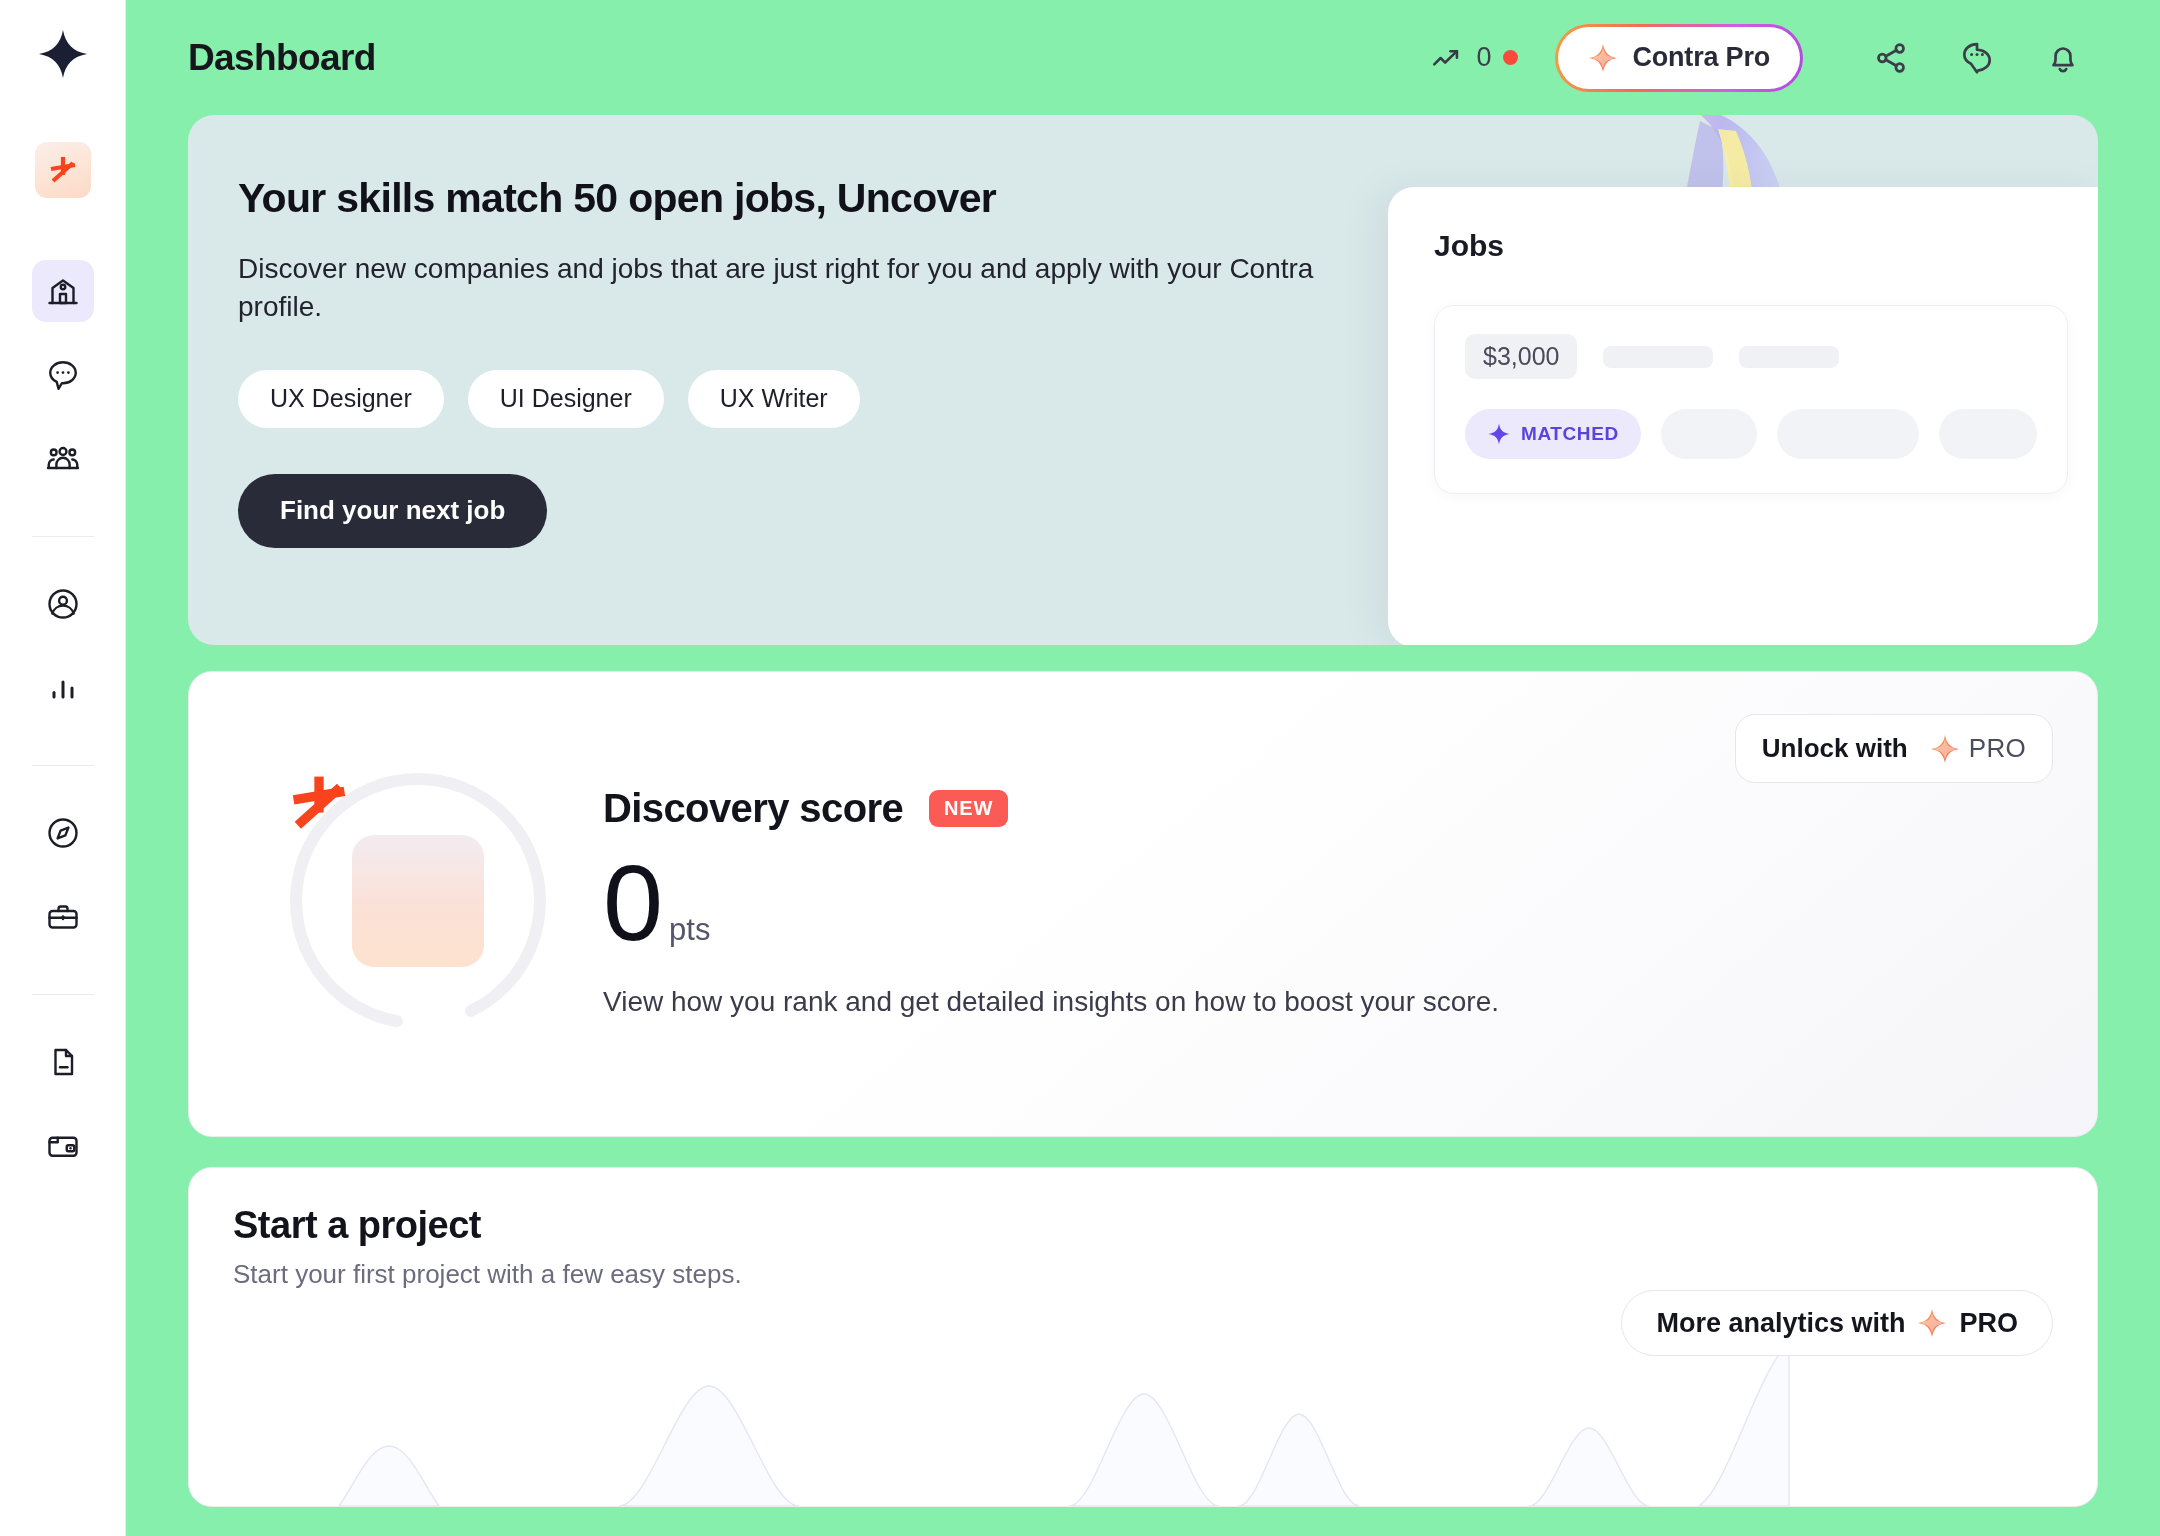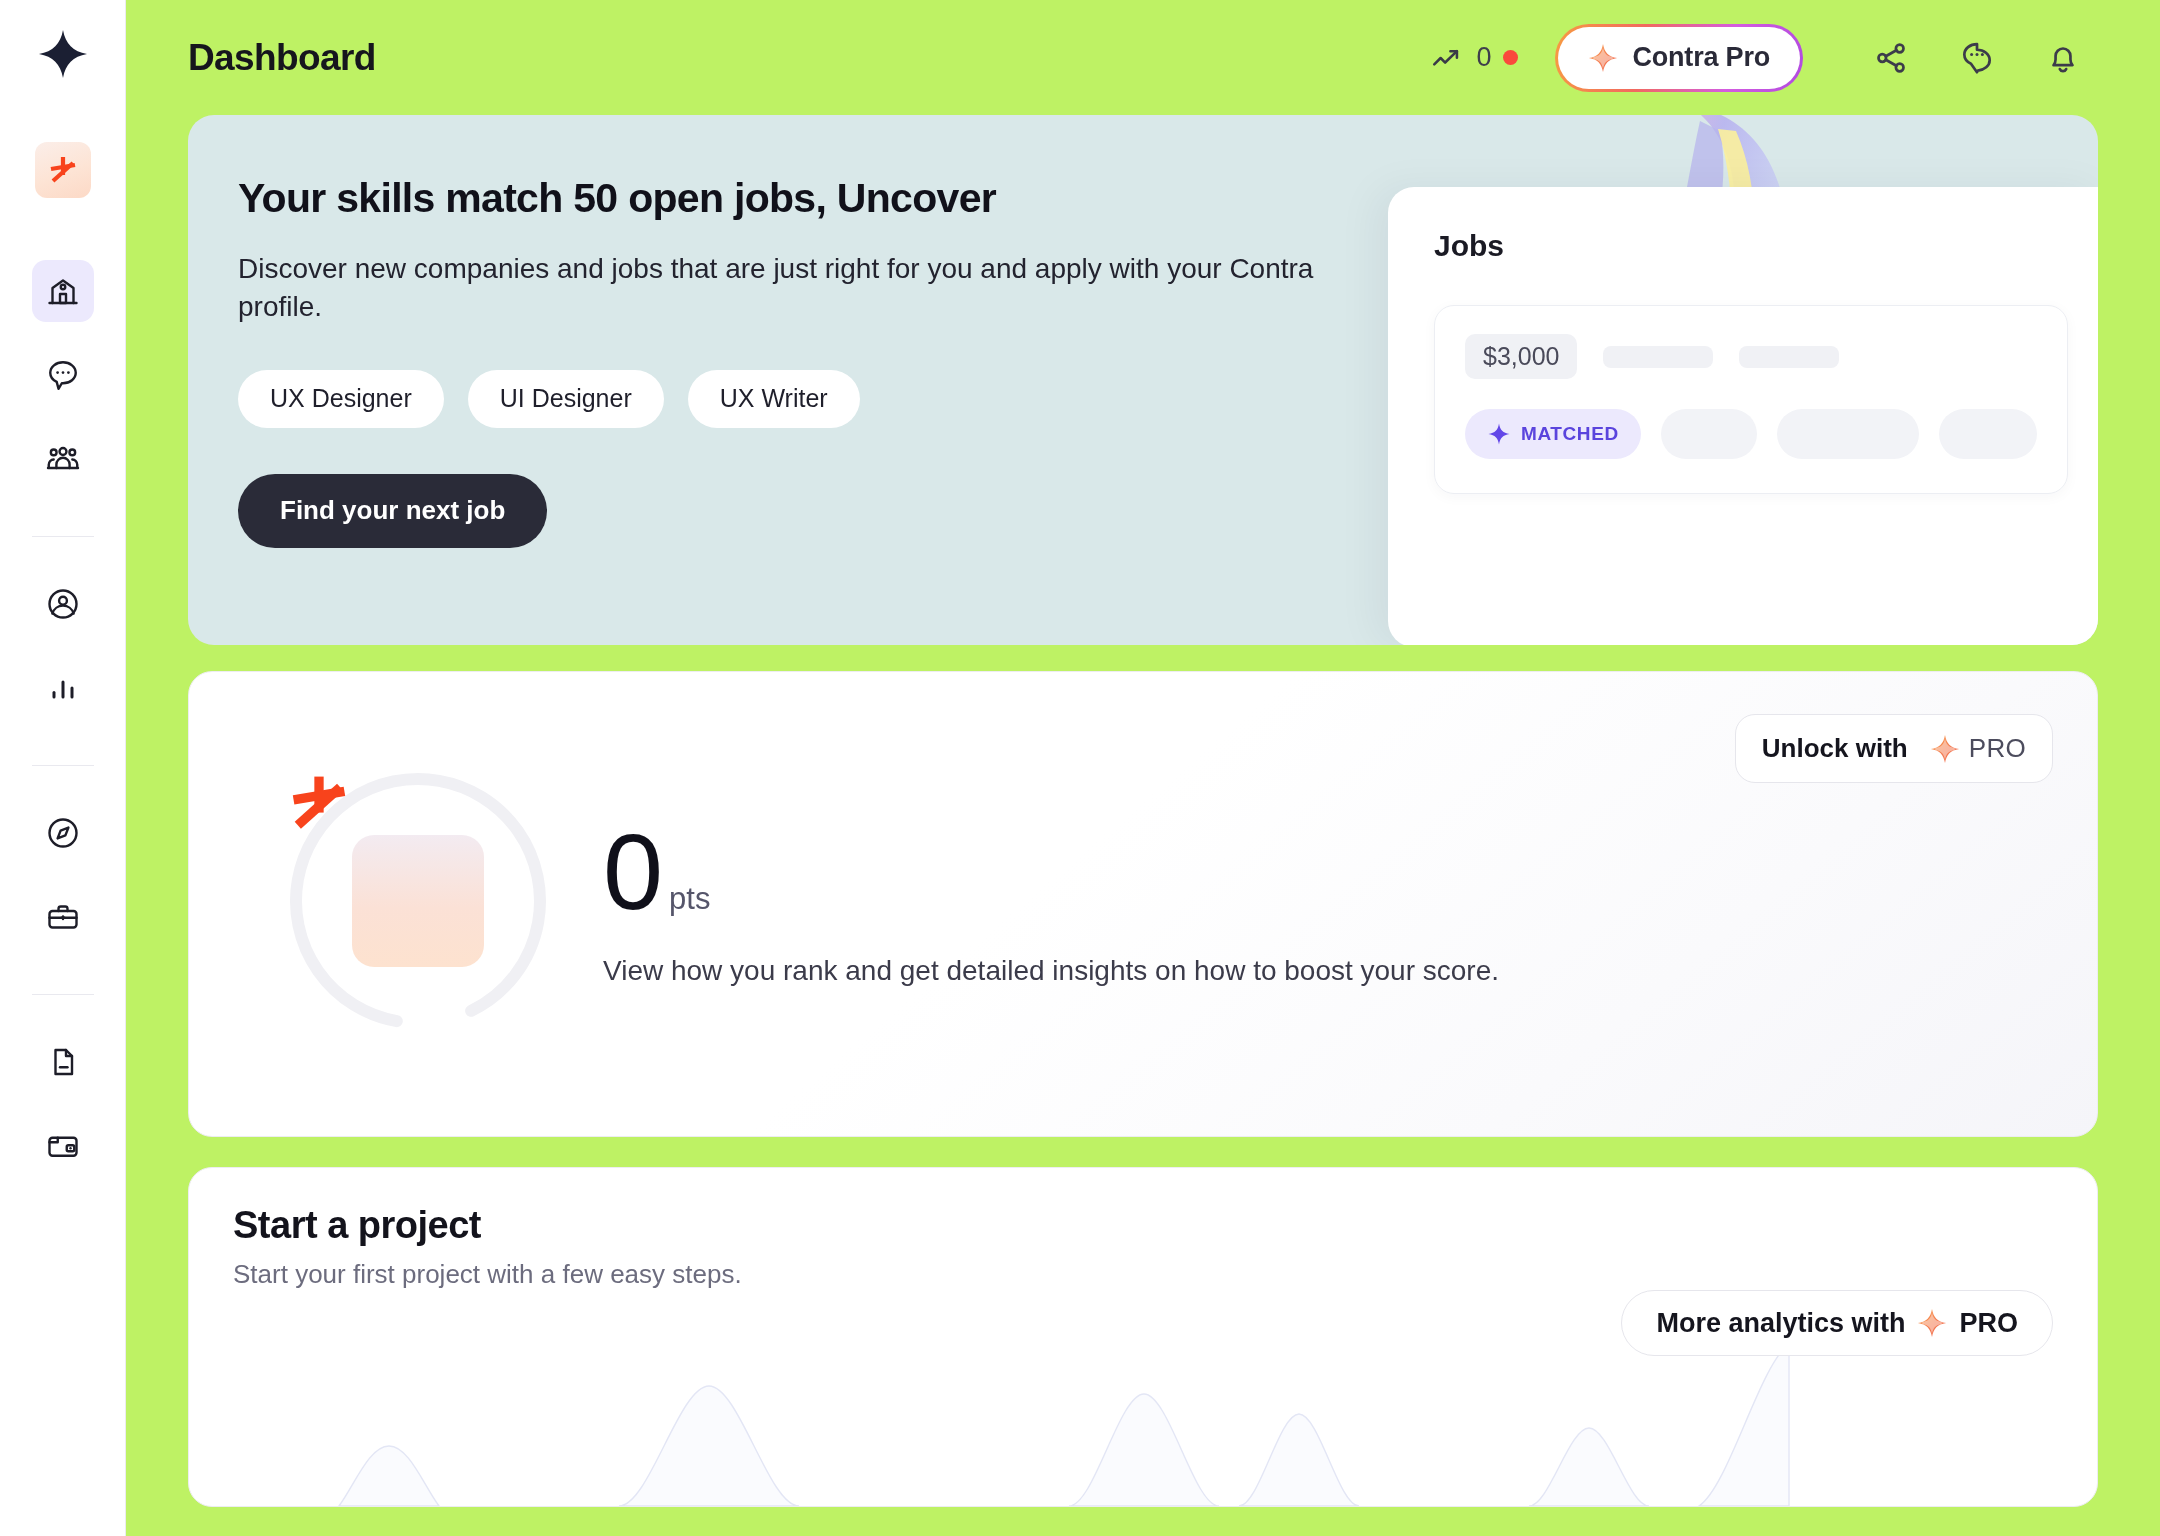--- a/index.html
+++ b/index.html
@@ -32,21 +32,21 @@
     width: 62px; height: 62px; border-radius: 14px;
     display: flex; align-items: center; justify-content: center;
     margin-bottom: 22px;
     color: #1d1d28;
   }
   .nav-item.active { background: #ece9fd; }
   .nav-sep { width: 62px; height: 1px; background: #e9e9ef; margin: 24px 0 36px; }
   .nav-group { display:flex; flex-direction:column; align-items:center; }
 
   
-  .main { flex: 1; height: 1536px; display: flex; flex-direction: column; background:#bef264; }
+  .main { flex: 1; height: 1536px; display: flex; flex-direction: column; background:#86efac; }
 
   .topbar {
     height: 115px; flex: 0 0 115px;
     display: flex; align-items: center;
     padding: 0 66px 0 62px;
   }
   .page-title { font-size: 37px; font-weight: 700; color: #16161d; letter-spacing: -0.6px; }
   .topbar-right { margin-left: auto; display: flex; align-items: center; gap: 0; }
   .trend-stat { display: flex; align-items: center; gap: 12px; margin-right: 38px; color: #3a3a47; }
   .trend-num { font-size: 27px; color: #3f3f4c; }
@@ -433,20 +433,24 @@
                   <line x1="17" y1="5" x2="17" y2="22"></line>
                   <line x1="5" y1="16" x2="29" y2="12"></line>
                   <line x1="7" y1="28" x2="27" y2="10"></line>
                 </g>
               </svg>
             </div>
           </div>
         </div>
 
         <div class="disc-body">
+          <div class="disc-head">
+            <span class="disc-title">Discovery score</span>
+            <span class="badge-new">NEW</span>
+          </div>
           <div class="score-row">
             <span class="score-num">0</span>
             <span class="score-unit">pts</span>
           </div>
           <p class="disc-desc">View how you rank and get detailed insights on how to boost your score.</p>
         </div>
 
         <button class="unlock-btn">
           <span class="unlock-label">Unlock with</span>
           <span class="pro-tag">

